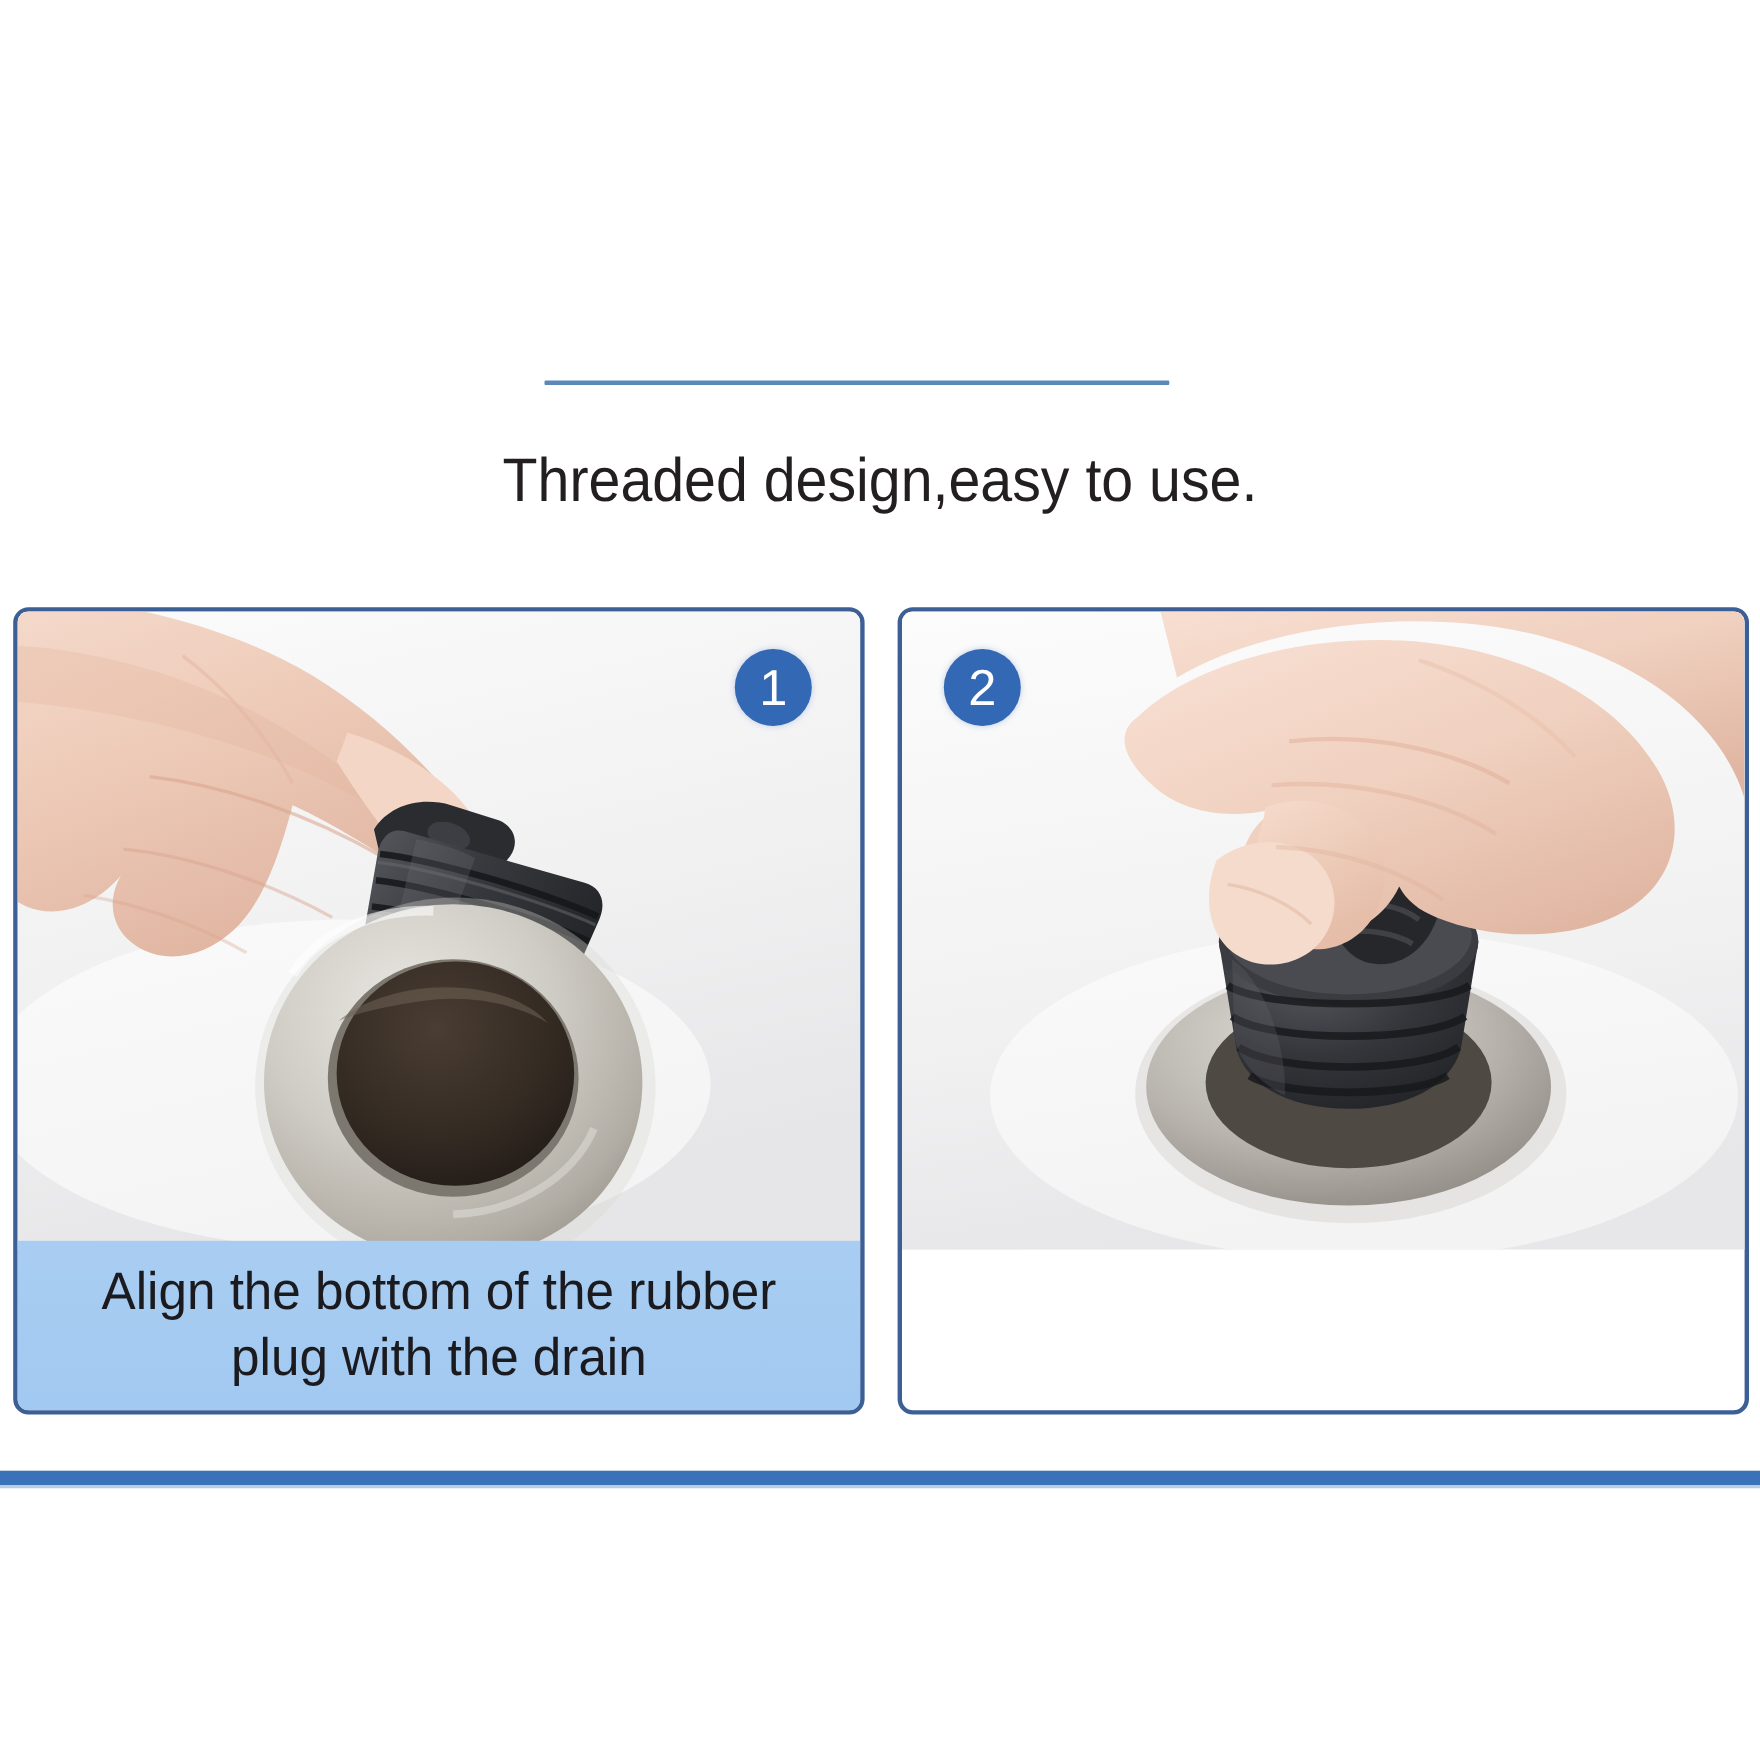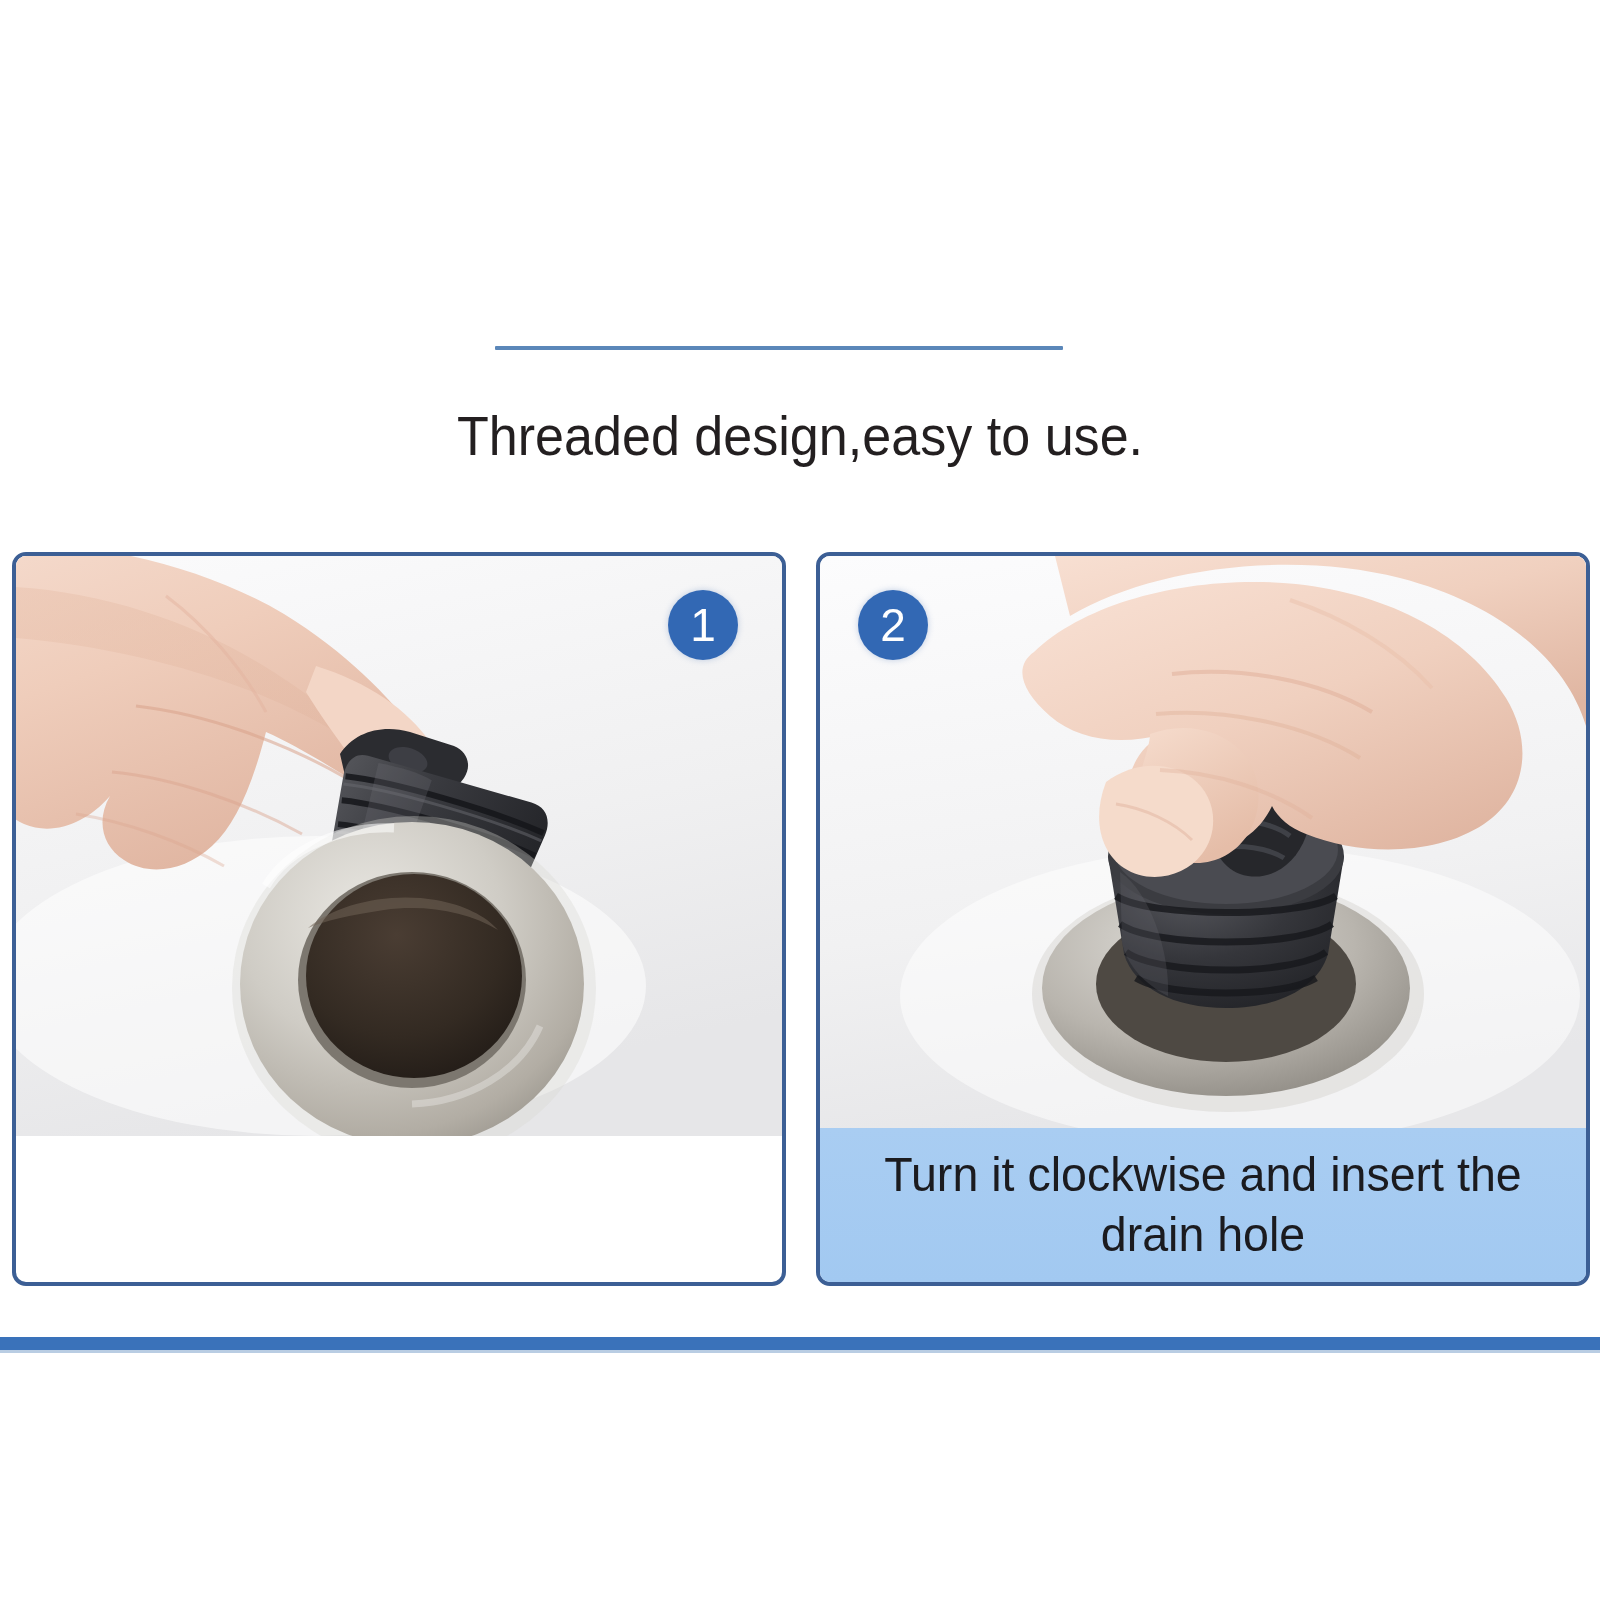--- a/index.html
+++ b/index.html
@@ -260,20 +260,23 @@
           <path d="M292,372 C 320,348 372,336 420,344 C 448,349 470,360 482,374
                    C 452,356 410,348 368,354 C 334,359 308,365 292,372 Z" fill="#6f6256" opacity="0.55"></path>
           <path d="M250,330 C 272,292 326,270 378,272" stroke="#ffffff" stroke-width="9" fill="none" opacity="0.55"></path>
           <path d="M524,470 C 504,516 452,546 396,548" stroke="#ffffff" stroke-width="7" fill="none" opacity="0.3"></path>
         </g>
       </svg>
     </div>
 
     <div class="badge pos-right">1</div>
 
+    <div class="caption">
+      <div class="caption-text">Align the bottom of the rubber plug with the drain</div>
+    </div>
   </div>
 
   <div class="step-card right">
 
     <div class="photo">
       <svg viewBox="0 0 766 580" preserveAspectRatio="xMidYMid slice">
         <defs>
           <linearGradient id="skin2" x1="0.1" y1="0" x2="0.8" y2="1">
             <stop offset="0%" stop-color="#f8e0d3"></stop>
             <stop offset="50%" stop-color="#f0d0bf"></stop>
@@ -354,20 +357,17 @@
           <path d="M336,158 C 404,152 486,168 540,202" stroke="#dfae97" stroke-width="4" fill="none" opacity="0.4"></path>
           <path d="M340,214 C 396,216 452,234 492,262" stroke="#dfae97" stroke-width="4" fill="none" opacity="0.35"></path>
           <path d="M296,248 C 324,252 354,266 372,284" stroke="#dcaa93" stroke-width="3" fill="none" opacity="0.4"></path>
           <path d="M470,44 C 524,62 576,92 612,132" stroke="#e9bfa9" stroke-width="4" fill="none" opacity="0.45"></path>
         </g>
       </svg>
     </div>
 
     <div class="badge pos-left">2</div>
 
-    <div class="caption">
-      <div class="caption-text">Turn it clockwise and insert the drain hole</div>
-    </div>
   </div>
 </div>
 
 <div class="bottom-bar"></div>
 <div class="bottom-bar-shade"></div>
 
 </body></html>

